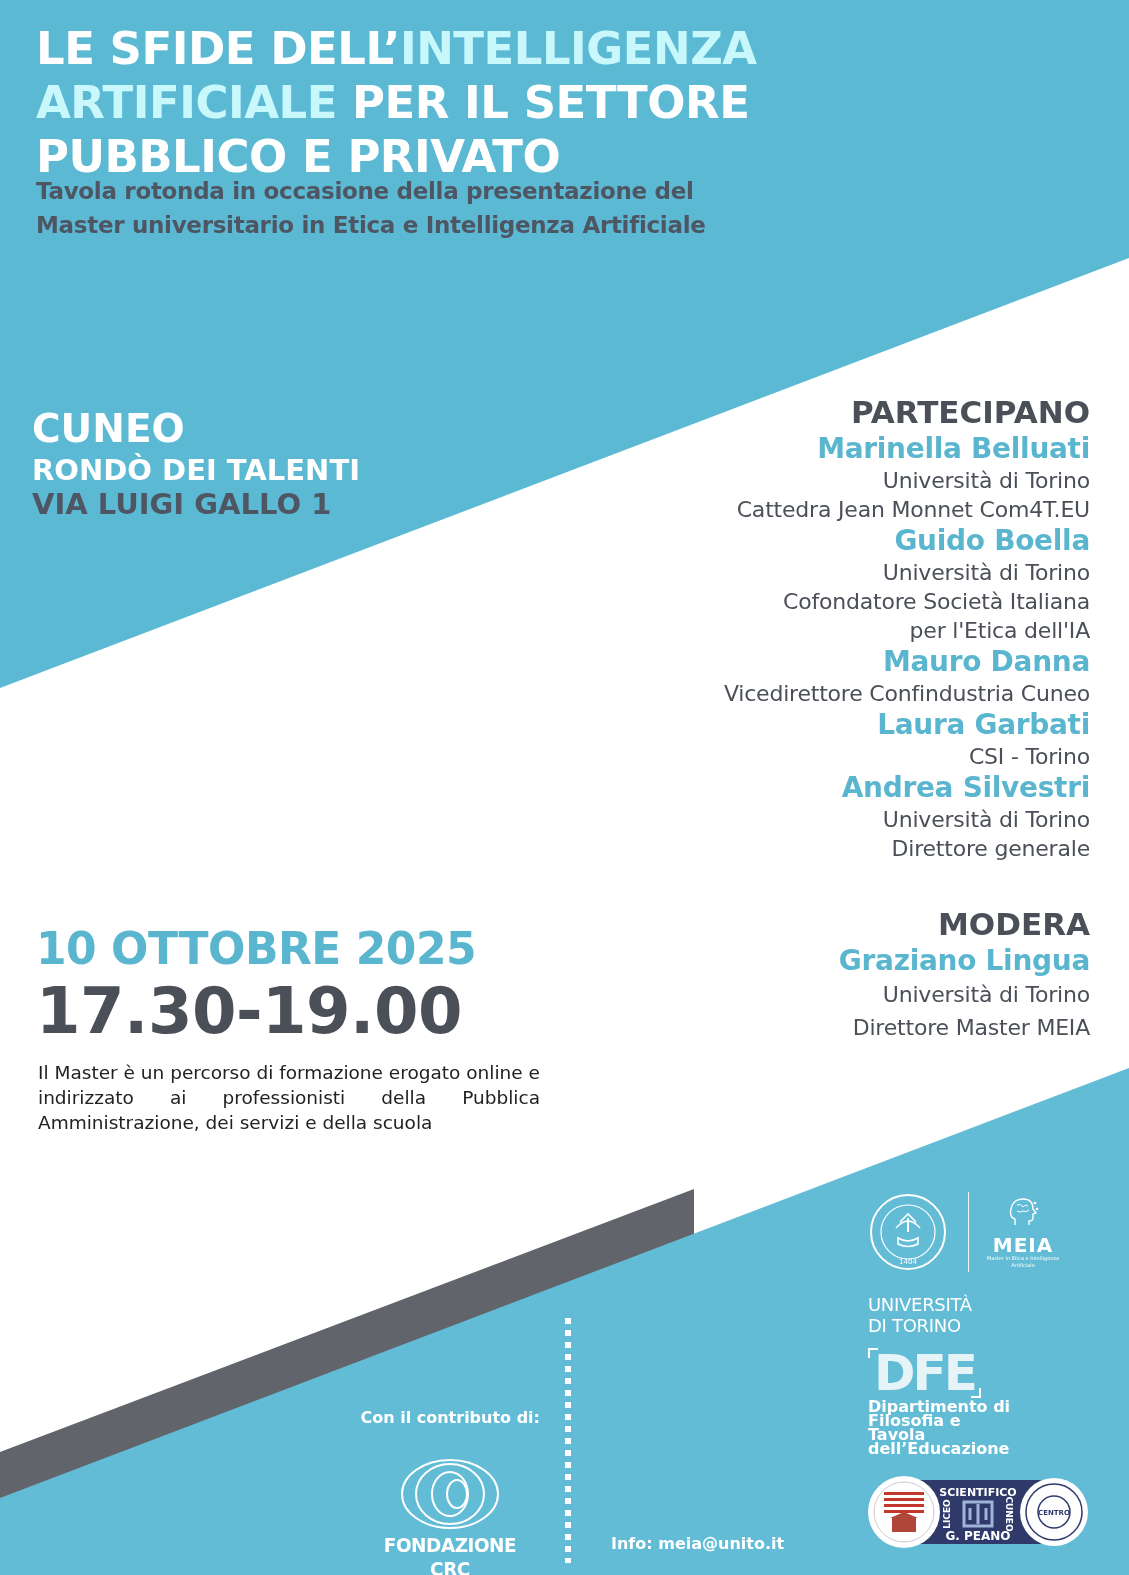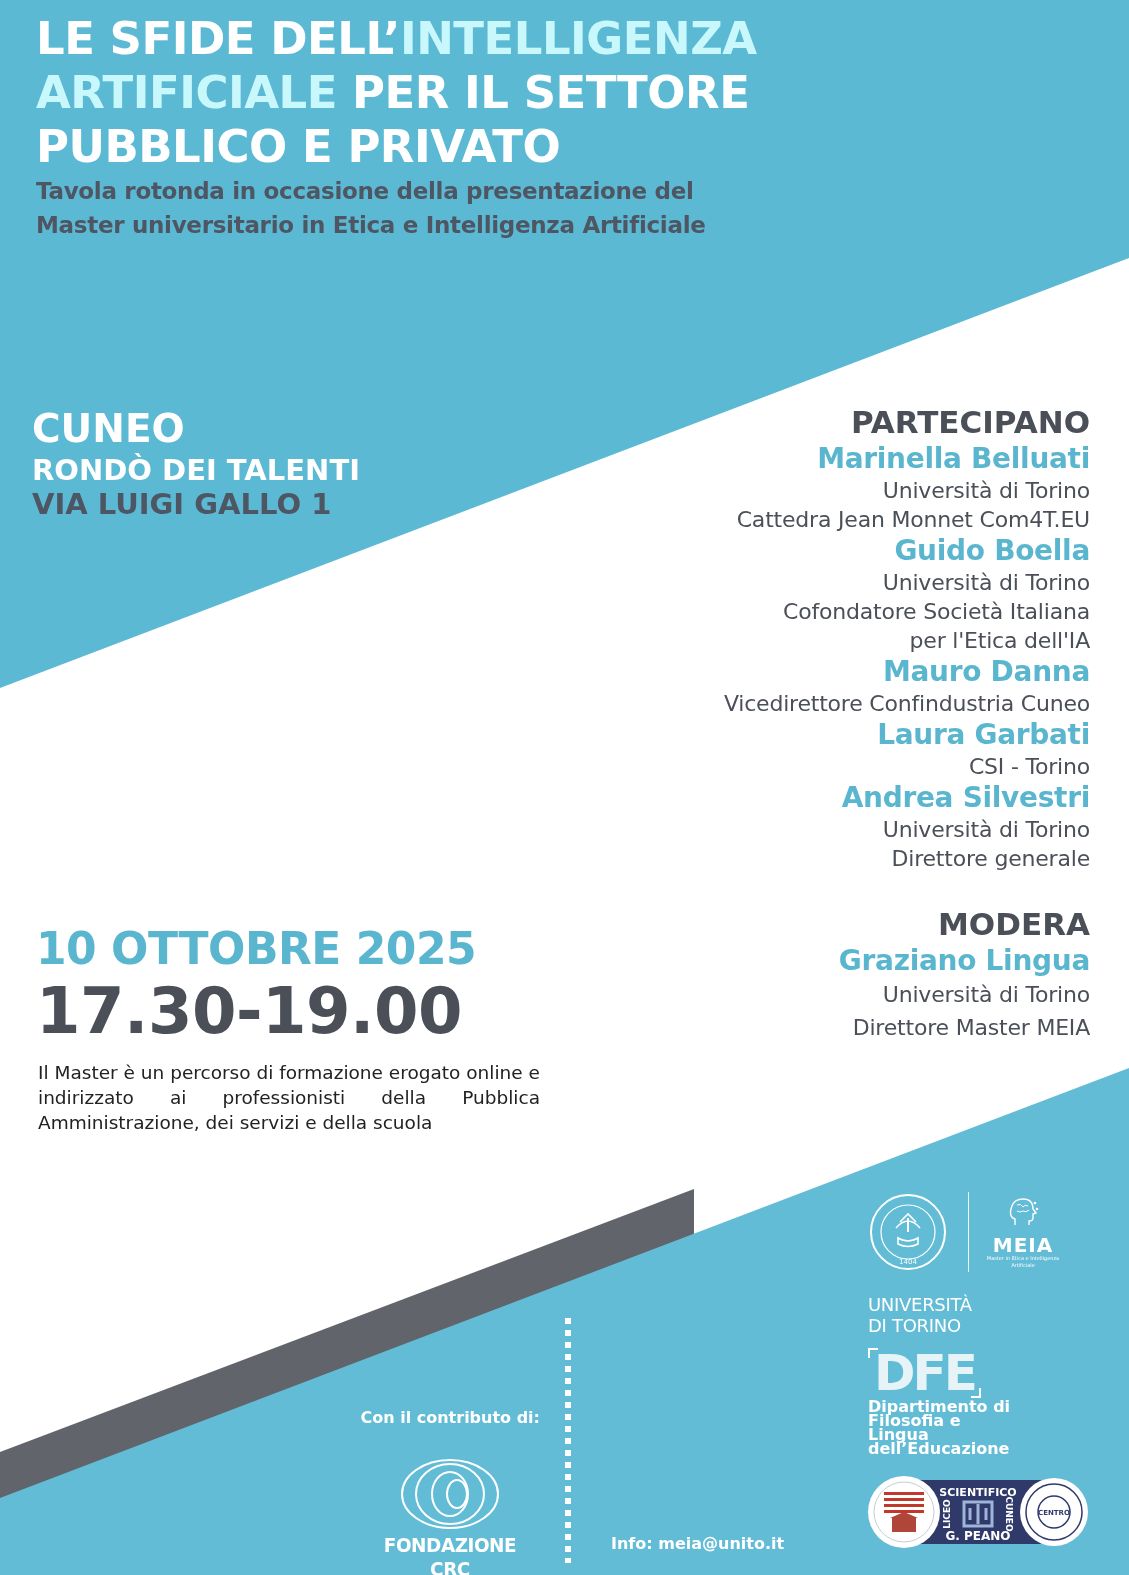--- a/index.html
+++ b/index.html
@@ -6,39 +6,39 @@
   body {
     width: 1129px; height: 1575px; position: relative; overflow: hidden;
     background: #ffffff;
     font-family: "Liberation Sans", "DejaVu Sans", sans-serif;
   }
   .bg-svg { position: absolute; left: 0; top: 0; width: 1129px; height: 1575px; z-index: 0; }
   .abs { position: absolute; z-index: 2; }
 
   
   .title {
-    left: 36px; top: 12px; width: 780px;
+    left: 36px; top: 22px; width: 780px;
     font-family: "DejaVu Sans", sans-serif; font-weight: bold;
     font-size: 45px; line-height: 54px; color: #ffffff; letter-spacing: -0.5px;
   }
   .title .hl { color: #c8f8fc; }
   .subtitle {
     left: 36px; top: 174px; width: 800px;
     font-family: "DejaVu Sans", sans-serif; font-weight: bold;
     font-size: 23px; line-height: 34px; color: #4f5663; letter-spacing: -0.3px;
   }
 
   
   .venue { left: 32px; top: 405px; }
   .venue .city { font-family: "DejaVu Sans", sans-serif; font-weight: bold; font-size: 39px; line-height: 48px; color: #ffffff; }
   .venue .place { font-family: "DejaVu Sans", sans-serif; font-weight: bold; font-size: 29px; line-height: 34px; color: #ffffff; }
   .venue .addr { font-family: "DejaVu Sans", sans-serif; font-weight: bold; font-size: 29px; line-height: 34px; color: #4f5663; }
 
   
-  .speakers { right: 39px; top: 402px; width: 480px; text-align: right; }
+  .speakers { right: 39px; top: 392px; width: 480px; text-align: right; }
   .sec-head { font-family: "DejaVu Sans", sans-serif; font-weight: bold; font-size: 31px; line-height: 40px; color: #4b4f57; }
   .sp-name { font-family: "DejaVu Sans", sans-serif; font-weight: bold; font-size: 28px; line-height: 34px; color: #5ab6cf; letter-spacing: -0.3px; }
   .sp-line { font-family: "DejaVu Sans", sans-serif; font-size: 22px; line-height: 29px; color: #4b4f57; letter-spacing: -0.2px; }
   .moderator { right: 39px; top: 904px; width: 480px; text-align: right; }
   .moderator .sp-line { line-height: 33px; }
 
   
   .date { left: 36px; top: 918px; font-family: "DejaVu Sans", sans-serif; font-weight: bold; font-size: 44px; line-height: 62px; color: #5ab6cf; letter-spacing: -0.5px; }
   .time { left: 36px; top: 980px; font-family: "DejaVu Sans", sans-serif; font-weight: bold; font-size: 64px; line-height: 62px; color: #4b4f57; letter-spacing: -0.5px; }
   .desc {
@@ -164,21 +164,21 @@
     <div>UNIVERSITÀ</div>
     <div>DI TORINO</div>
   </div>
 </div>
 
 <div class="abs dfe">
   <div class="dfe-mark">DFE</div>
   <div class="dfe-text">
     <div>Dipartimento di</div>
     <div>Filosofia e</div>
-    <div>Lingua dell’Educazione</div>
+    <div>Tavola dell’Educazione</div>
   </div>
 </div>
 
 <svg class="abs liceo" viewBox="0 0 224 76" xmlns="http://www.w3.org/2000/svg">
   <rect x="30" y="6" width="164" height="64" rx="4" fill="#2f3a6b"></rect>
   <circle cx="38" cy="38" r="36" fill="#ffffff"></circle>
   <circle cx="38" cy="38" r="30" fill="none" stroke="#c8ccd6" stroke-width="1"></circle>
   <g>
     <rect x="18" y="18" width="40" height="3" fill="#c0392b"></rect>
     <rect x="18" y="24" width="40" height="3" fill="#c0392b"></rect>

